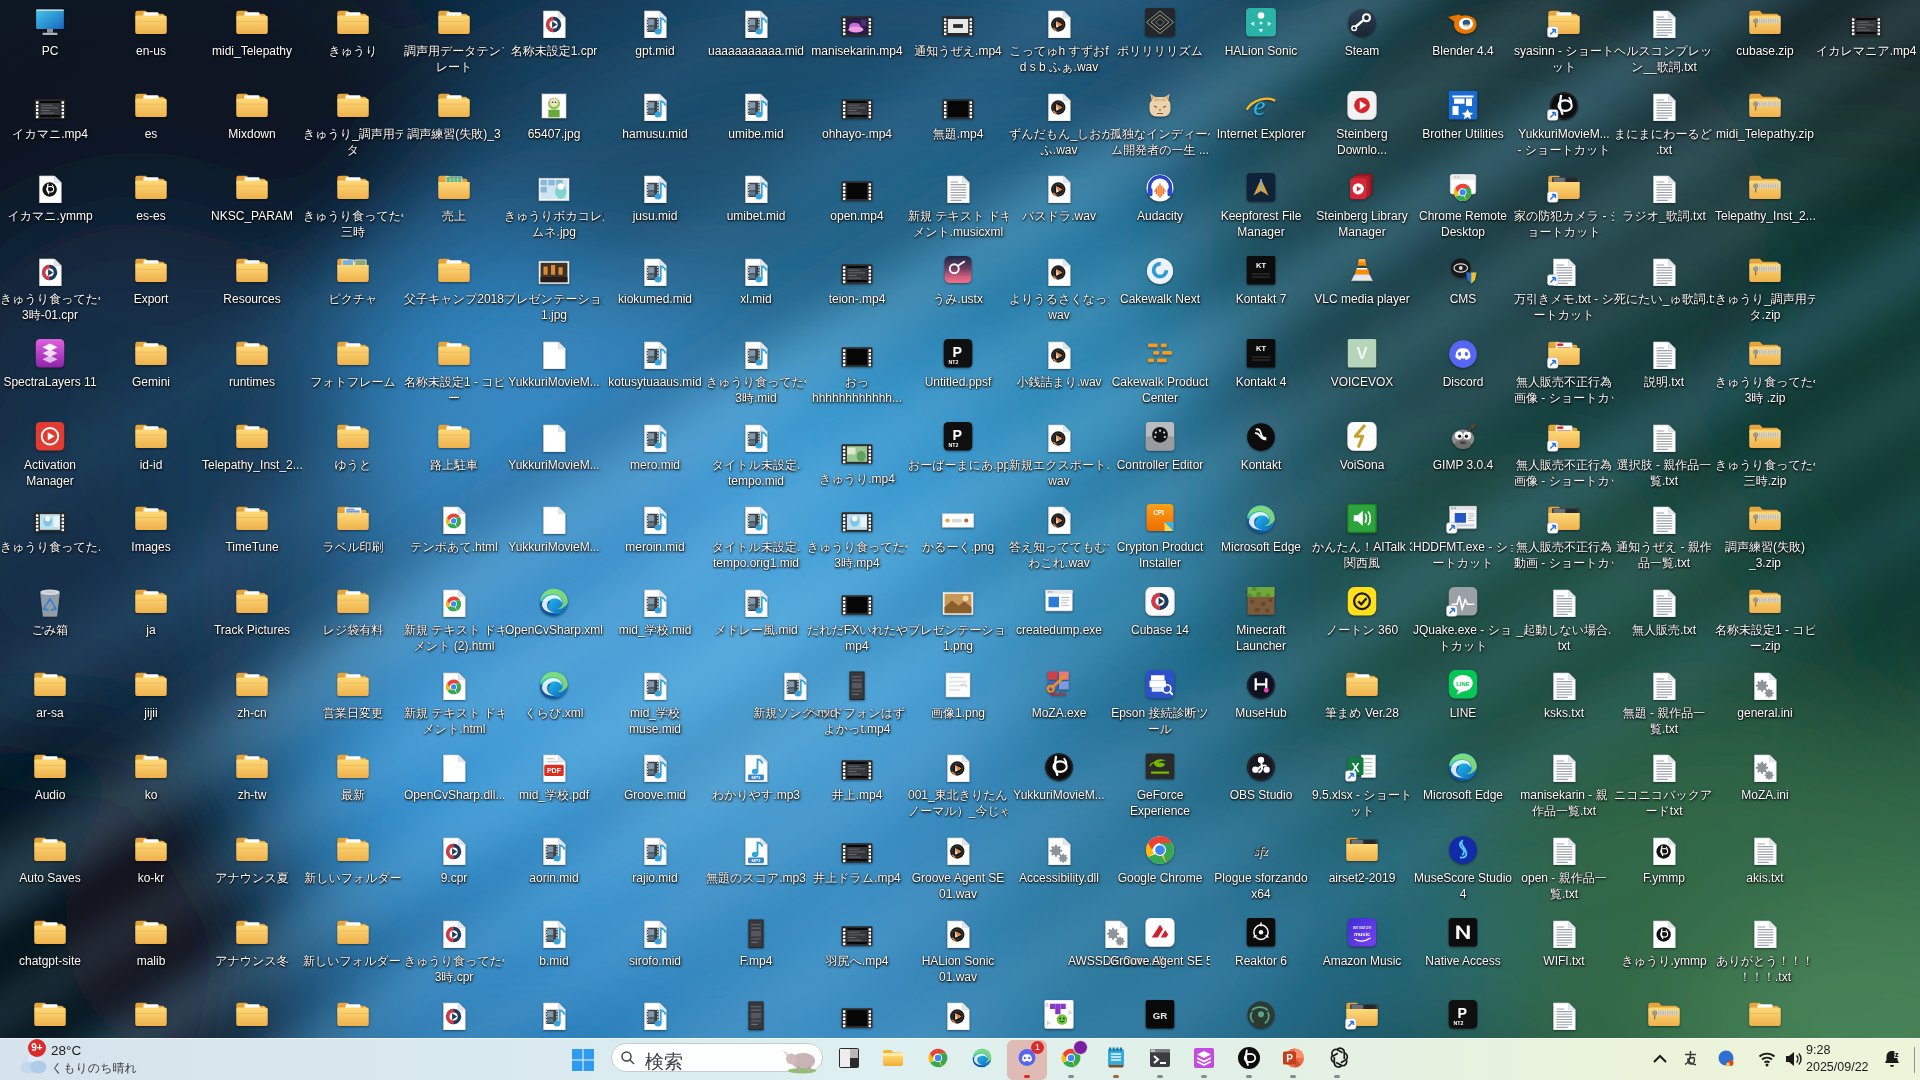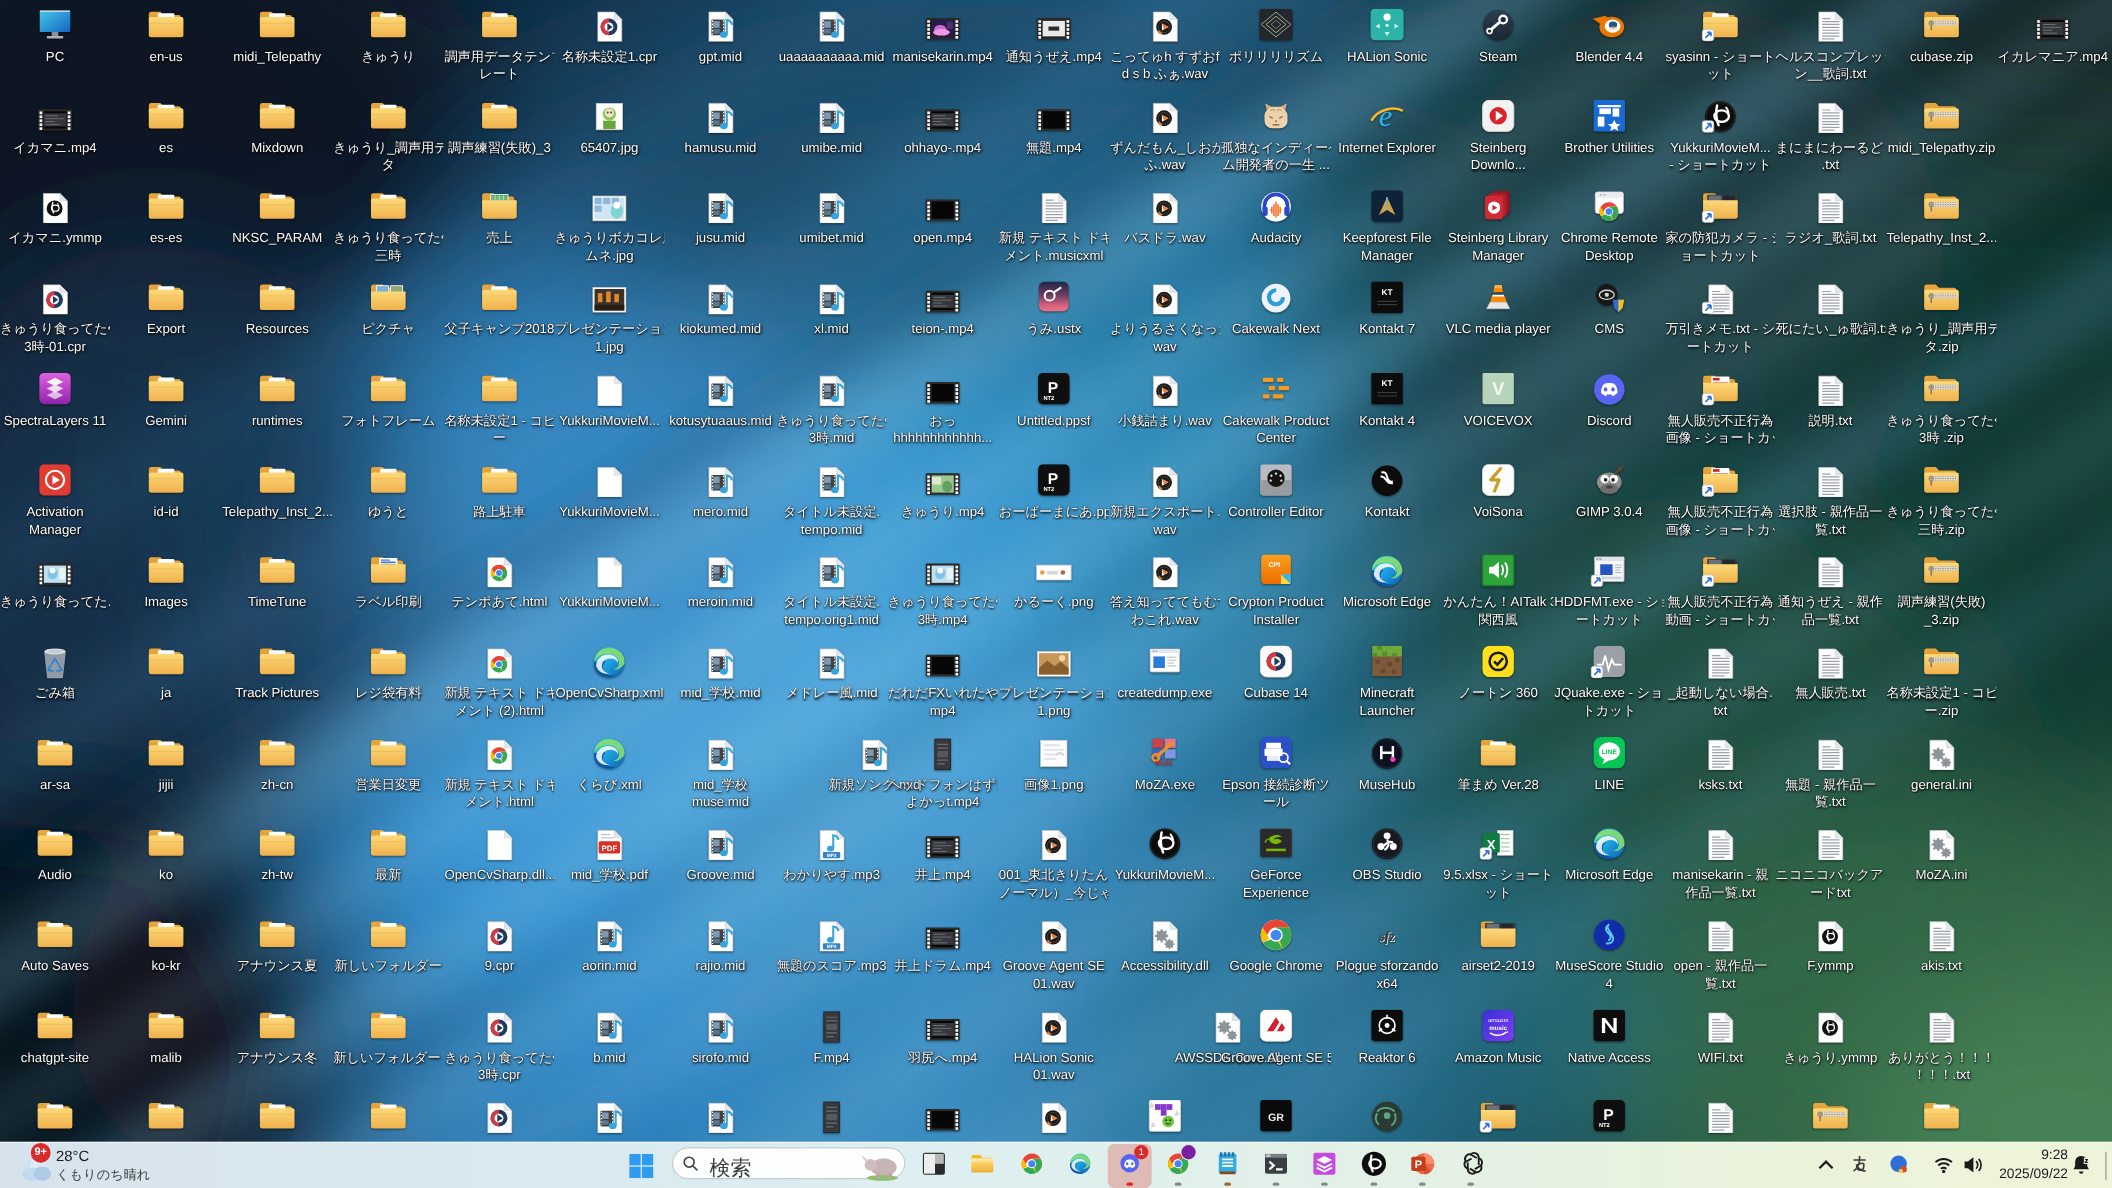--- a/index.html
+++ b/index.html
@@ -1043,21 +1043,21 @@
         <use href="#mid"></use>
       </svg>
       <div class="t">mero.mid</div>
     </div>
 <div class="c" style="left:706px;top:422px">
       <svg class="g" viewBox="0 0 48 40">
         <use href="#mid"></use>
       </svg>
       <div class="t">タイトル未設定.<br>tempo.mid</div>
     </div>
-<div class="c" style="left:807px;top:422px">
+<div class="c" style="left:807px;top:436px">
       <svg class="g" viewBox="0 0 48 40">
         <use href="#filmC"></use>
       </svg>
       <div class="t">きゅうり.mp4</div>
     </div>
 <div class="c" style="left:908px;top:422px">
       <svg class="g" viewBox="0 0 48 40">
         <rect x="5" y="0" width="38" height="38" rx="6" fill="#0f0f0f"></rect>
 <text x="23" y="24" font-size="19" fill="#fff" text-anchor="middle" font-family="Liberation Sans" font-weight="bold">P</text>
 <text x="18" y="33" font-size="7" fill="#fff" text-anchor="middle" font-family="Liberation Sans" font-weight="bold">NT2</text>
@@ -2122,21 +2122,21 @@
         </g>
         <circle cx="10" cy="15" r="1.5" fill="#1a1a1a"></circle>
       </svg>
 <svg style="position:absolute;left:1783px;top:11px" width="20" height="18" viewBox="0 0 20 18">
         <path d="M3 6h3l5-4v14l-5-4H3z" fill="#1a1a1a"></path>
         <g stroke="#1a1a1a" stroke-width="1.5" fill="none">
           <path d="M13.5 5.5a5 5 0 0 1 0 7"></path>
           <path d="M15.8 3.5a8 8 0 0 1 0 11"></path>
         </g>
       </svg>
-<div style="position:absolute;left:1806px;top:3px;width:74px;height:36px;font-size:12.5px;color:#1a1a1a;text-align:right;line-height:17px">9:28<br>2025/09/22</div>
+<div style="position:absolute;left:1806px;top:3px;width:74px;height:36px;font-size:12.5px;color:#1a1a1a;line-height:17px">9:28<br>2025/09/22</div>
 <svg style="position:absolute;left:1882px;top:10px" width="20" height="20" viewBox="0 0 20 20">
         <path d="M10 2c3.5 0 5.5 2.5 5.5 6v3l1.5 3H3l1.5-3V8C4.5 4.5 6.5 2 10 2z" fill="#1a1a1a"></path>
         <path d="M8 16a2 2 0 0 0 4 0z" fill="#1a1a1a"></path>
         <text x="13" y="8" font-size="7" fill="#1a1a1a" font-family="Liberation Sans" font-weight="bold" stroke="#e8f0e0" stroke-width="2" paint-order="stroke">z</text>
         <text x="13" y="8" font-size="7" fill="#1a1a1a" font-family="Liberation Sans" font-weight="bold">z</text>
       </svg>
 <div style="position:absolute;left:1914px;top:8px;width:1px;height:26px;background:#8a8f94"></div>
 
 </div>
 </div>

